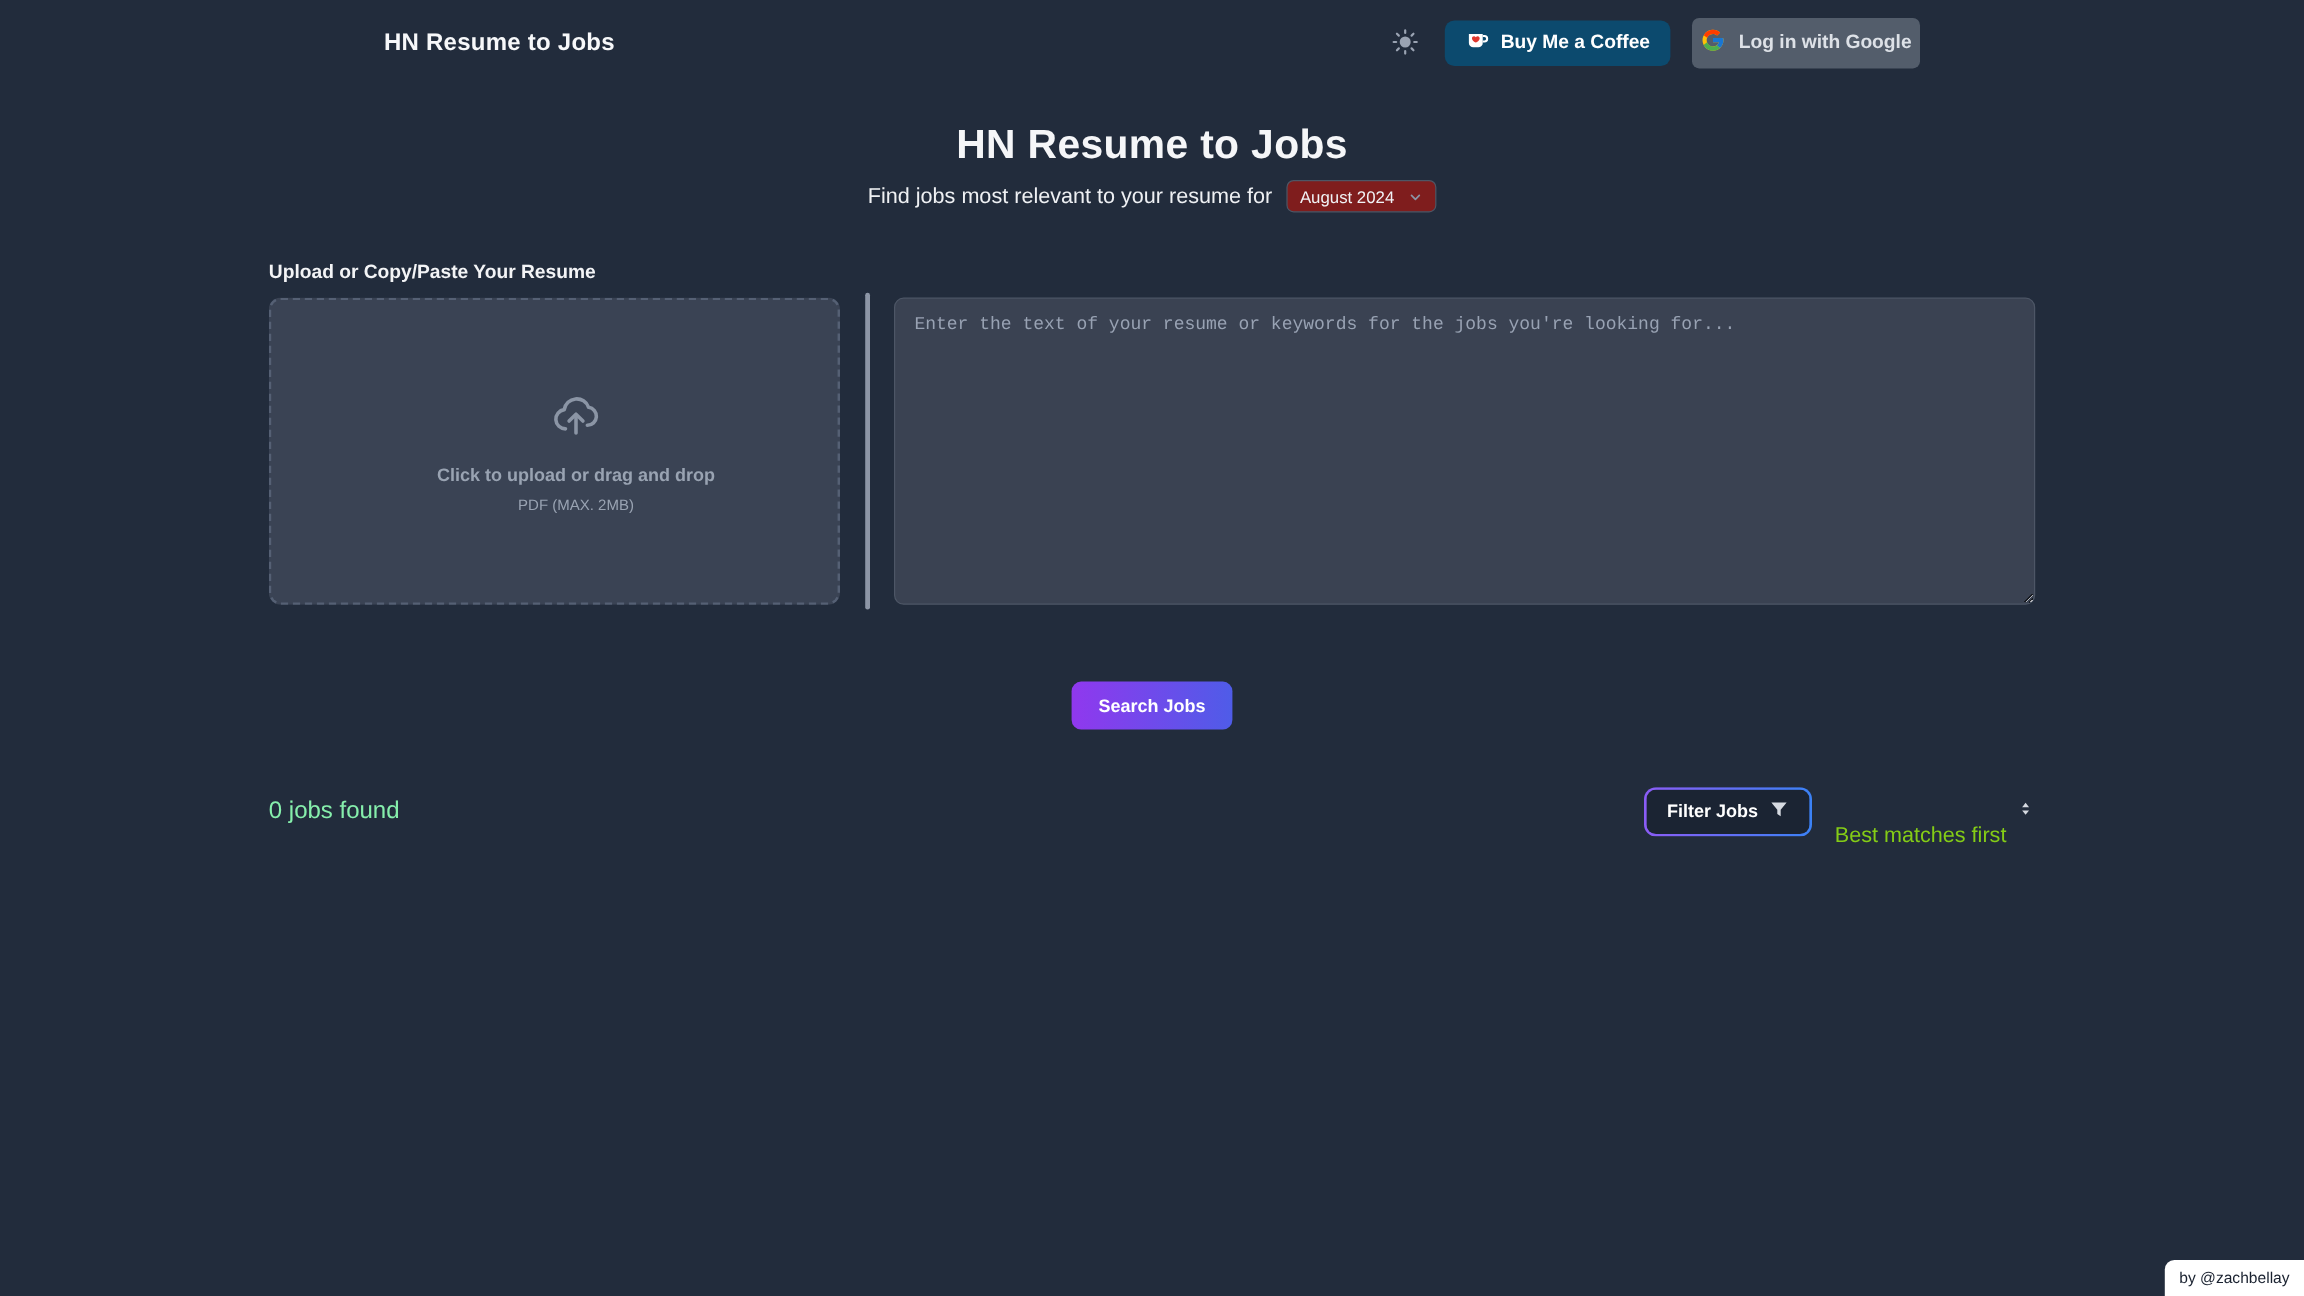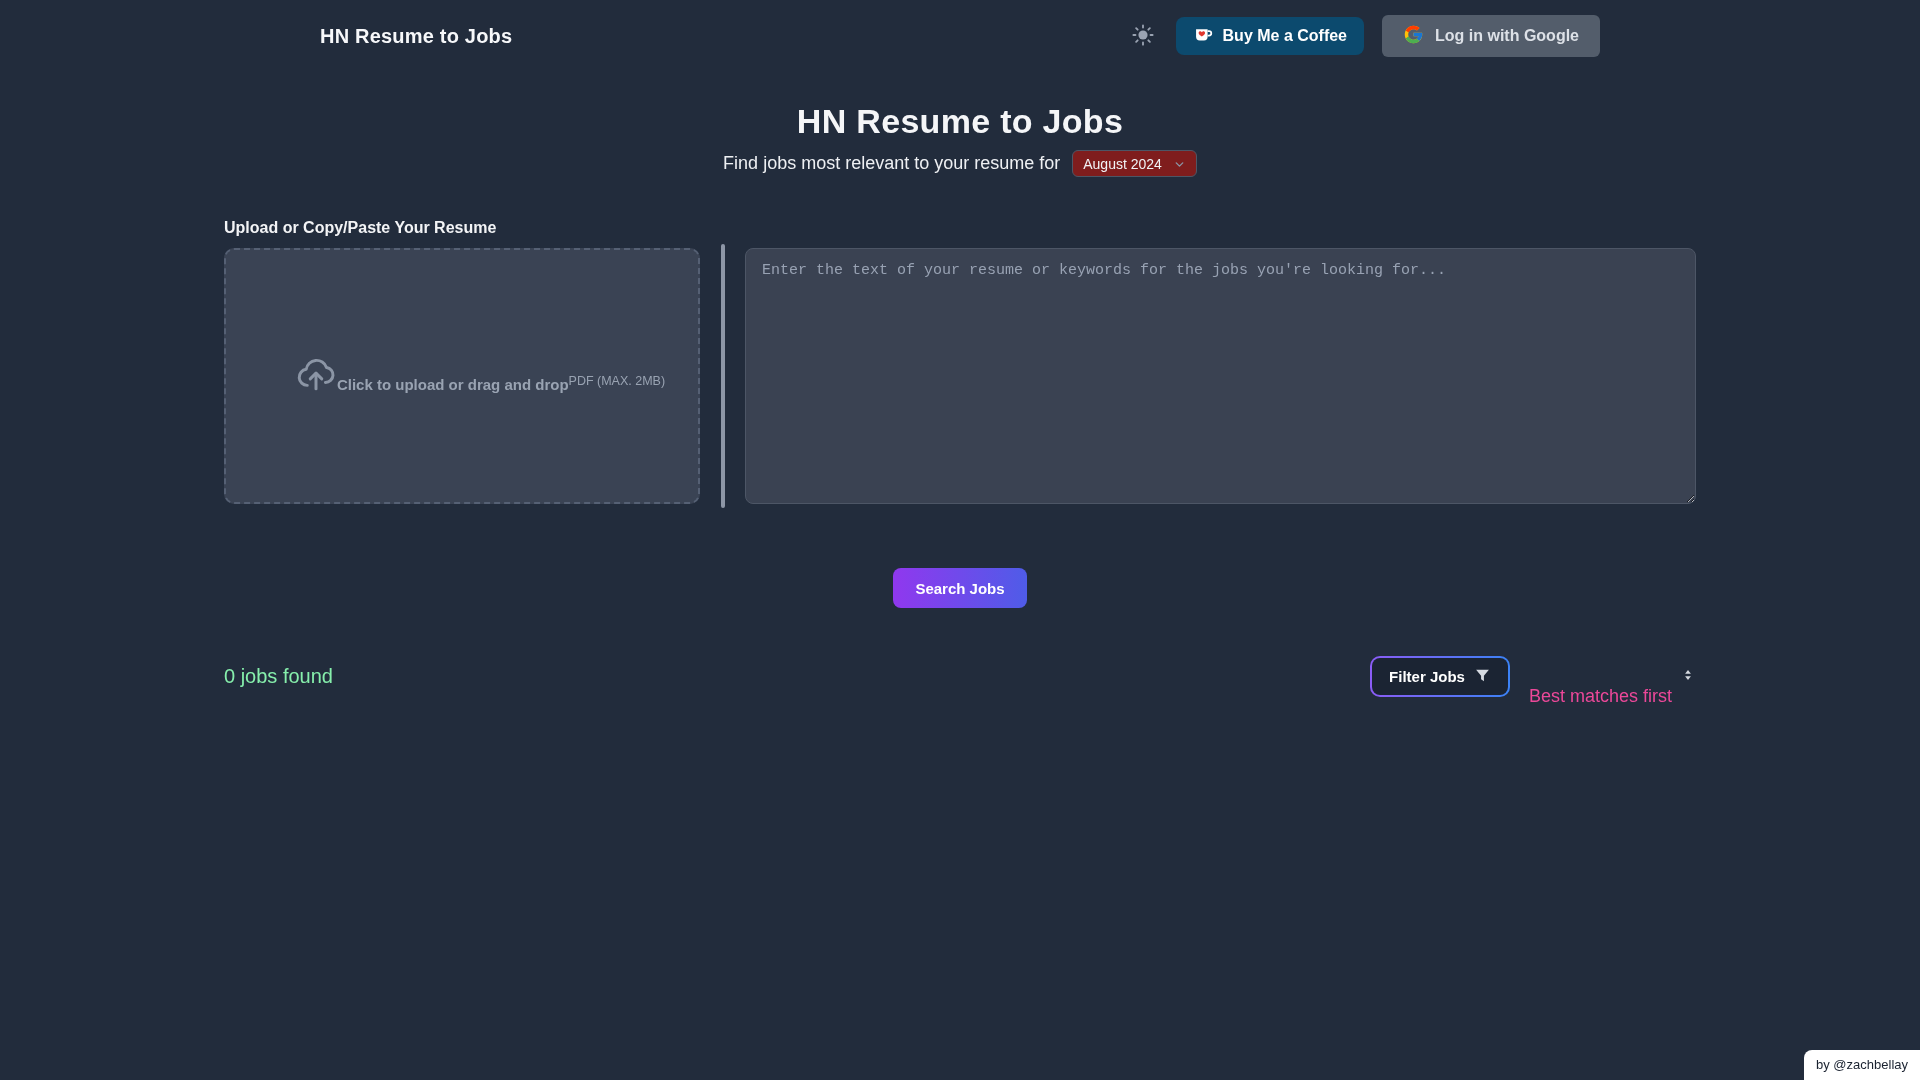--- a/index.html
+++ b/index.html
@@ -23,21 +23,21 @@
   .bmc-btn {
     display:inline-flex; align-items:center; gap:9px;
     background:#0c4a6e; border:none; border-radius:8px;
     height:38px; padding:0 17px; cursor:pointer;
     color:#fff; font-size:16px; font-weight:bold;
     font-family:"Liberation Sans",sans-serif;
   }
   .google-btn {
     display:inline-flex; align-items:center; gap:11px;
     background:#535d6b; border:none; border-radius:6px;
-    height:42px; padding:0 21px; cursor:pointer;
+    height:42px; padding:0 7px; cursor:pointer;
     color:#dde1e7; font-size:16px; font-weight:bold;
   }
   
   .hero { text-align:center; margin-top:40px; }
   .hero h1 { font-size:34px; font-weight:bold; color:#f5f6f8; letter-spacing:.3px; }
   .hero-sub {
     margin-top:9px; display:flex; justify-content:center; align-items:center; gap:12px;
     font-size:18px; color:#eef0f3;text-align:center;
   }
   .month-select {
@@ -47,21 +47,21 @@
     font-size:14px; color:#f1f3f6;
   }
   .month-select .chev { position:absolute; right:10px; top:7px; }
   
   .main { width:1472px; margin:0 auto; }
   .section-label { margin-top:42px; font-size:16px; font-weight:bold; color:#f3f4f6; }
   .resume-row { display:flex; margin-top:11px; height:256px; align-items:stretch; }
   .upload-box {
     width:476px; flex:0 0 476px;
     background:#3a4354; border:2px dashed #556074; border-radius:10px;
-    display:flex; flex-direction:row; align-items:center; justify-content:center;
+    display:flex; flex-direction:column; align-items:center; justify-content:center;
     cursor:pointer;
     padding-left:36px;
   }
   .upload-box .up-main { margin-top:16px; font-size:15px; font-weight:bold; color:#99a3b2; }
   .upload-box .up-sub { margin-top:9px; font-size:12.5px; color:#99a3b2; }
   .v-divider { width:4px; background:#8d96a6; border-radius:2px; margin:-4px 20px -4px 21px; }
   .resume-textarea {
     flex:1; background:#3a4252; border:1px solid #4d5666; border-radius:8px;
     padding:13px 16px; font-family:Liberation Mono, monospace;
     font-size:15px; color:#22c55e; resize:both; outline:none;
@@ -83,21 +83,21 @@
     display:inline-flex; align-items:center; gap:9px;
     background:linear-gradient(#1b2433,#1b2433) padding-box,
                linear-gradient(90deg,#8b5cf6,#3b82f6) border-box;
     border:2px solid transparent; border-radius:10px;
     height:41px; padding:12px 17px; cursor:pointer;
     color:#fff; font-size:15px; font-weight:bold;
     font-family:"Liberation Sans",sans-serif;
     justify-content:space-between;
   }
   .sort-group { display:flex; align-items:center; gap:8px; cursor:pointer; }
-  .sort-label { font-size:18px; color:#ec4899;margin-top:40px; }
+  .sort-label { font-size:18px; color:#84cc16;margin-top:40px; }
   
   .credit-badge {
     position:absolute; right:0; bottom:0;
     background:#ffffff; color:#1a2230;
     font-size:13px; font-weight:normal;
     padding:7px 12px 8px; border-top-left-radius:8px; cursor:pointer;
   }
 </style>
 </head>
 <body>

